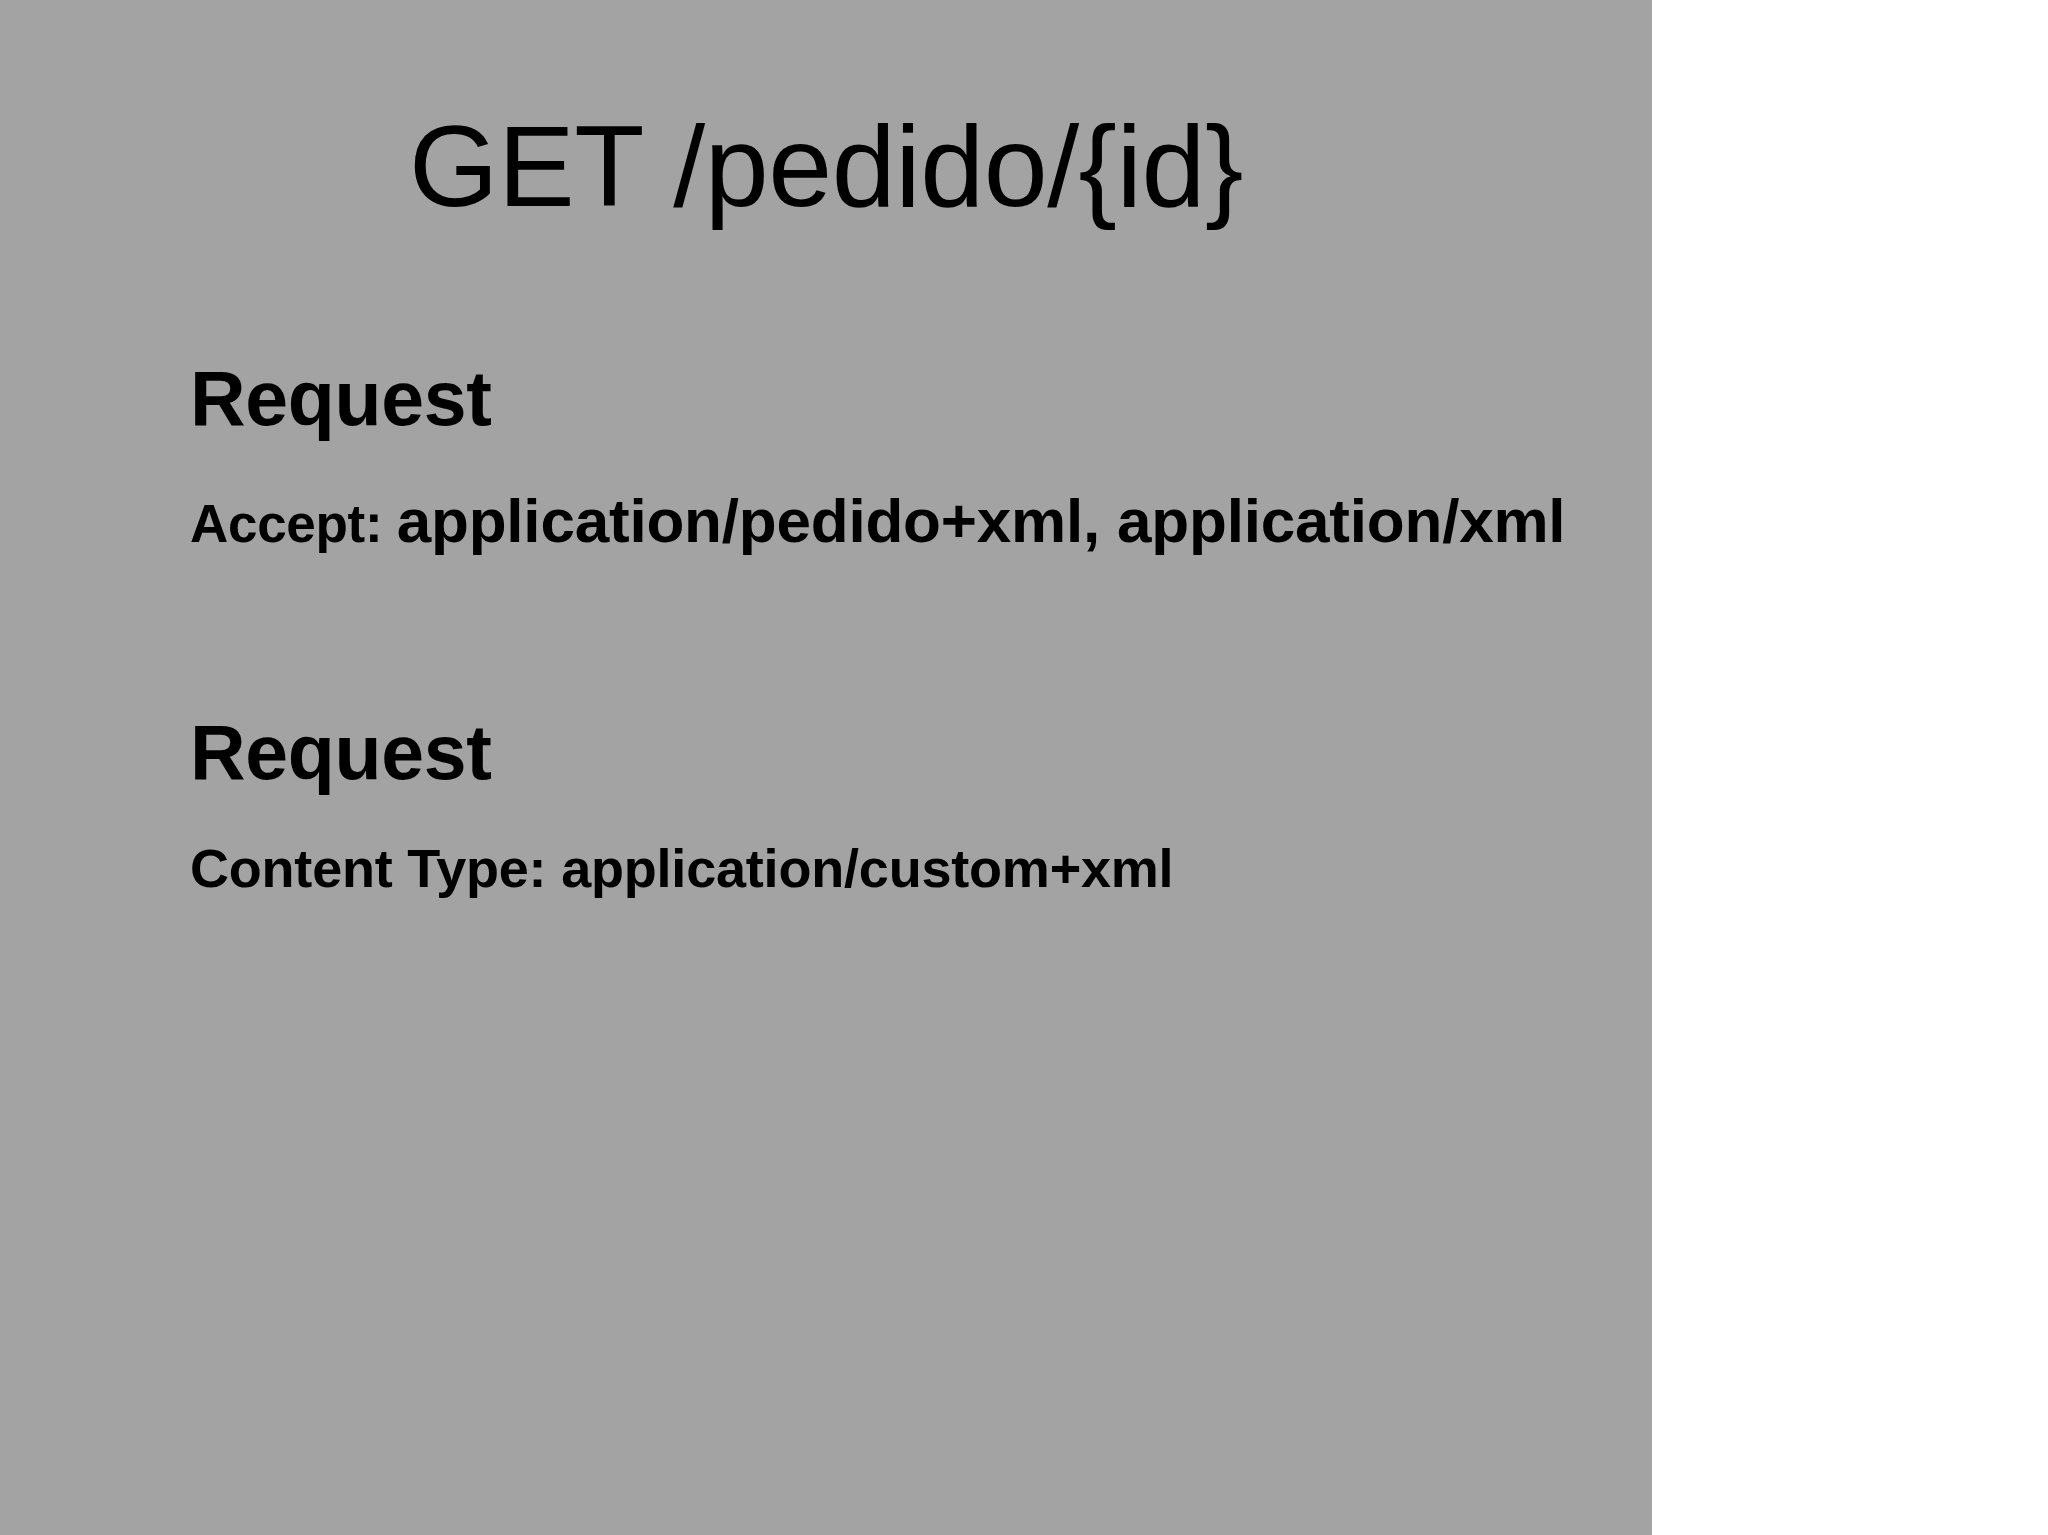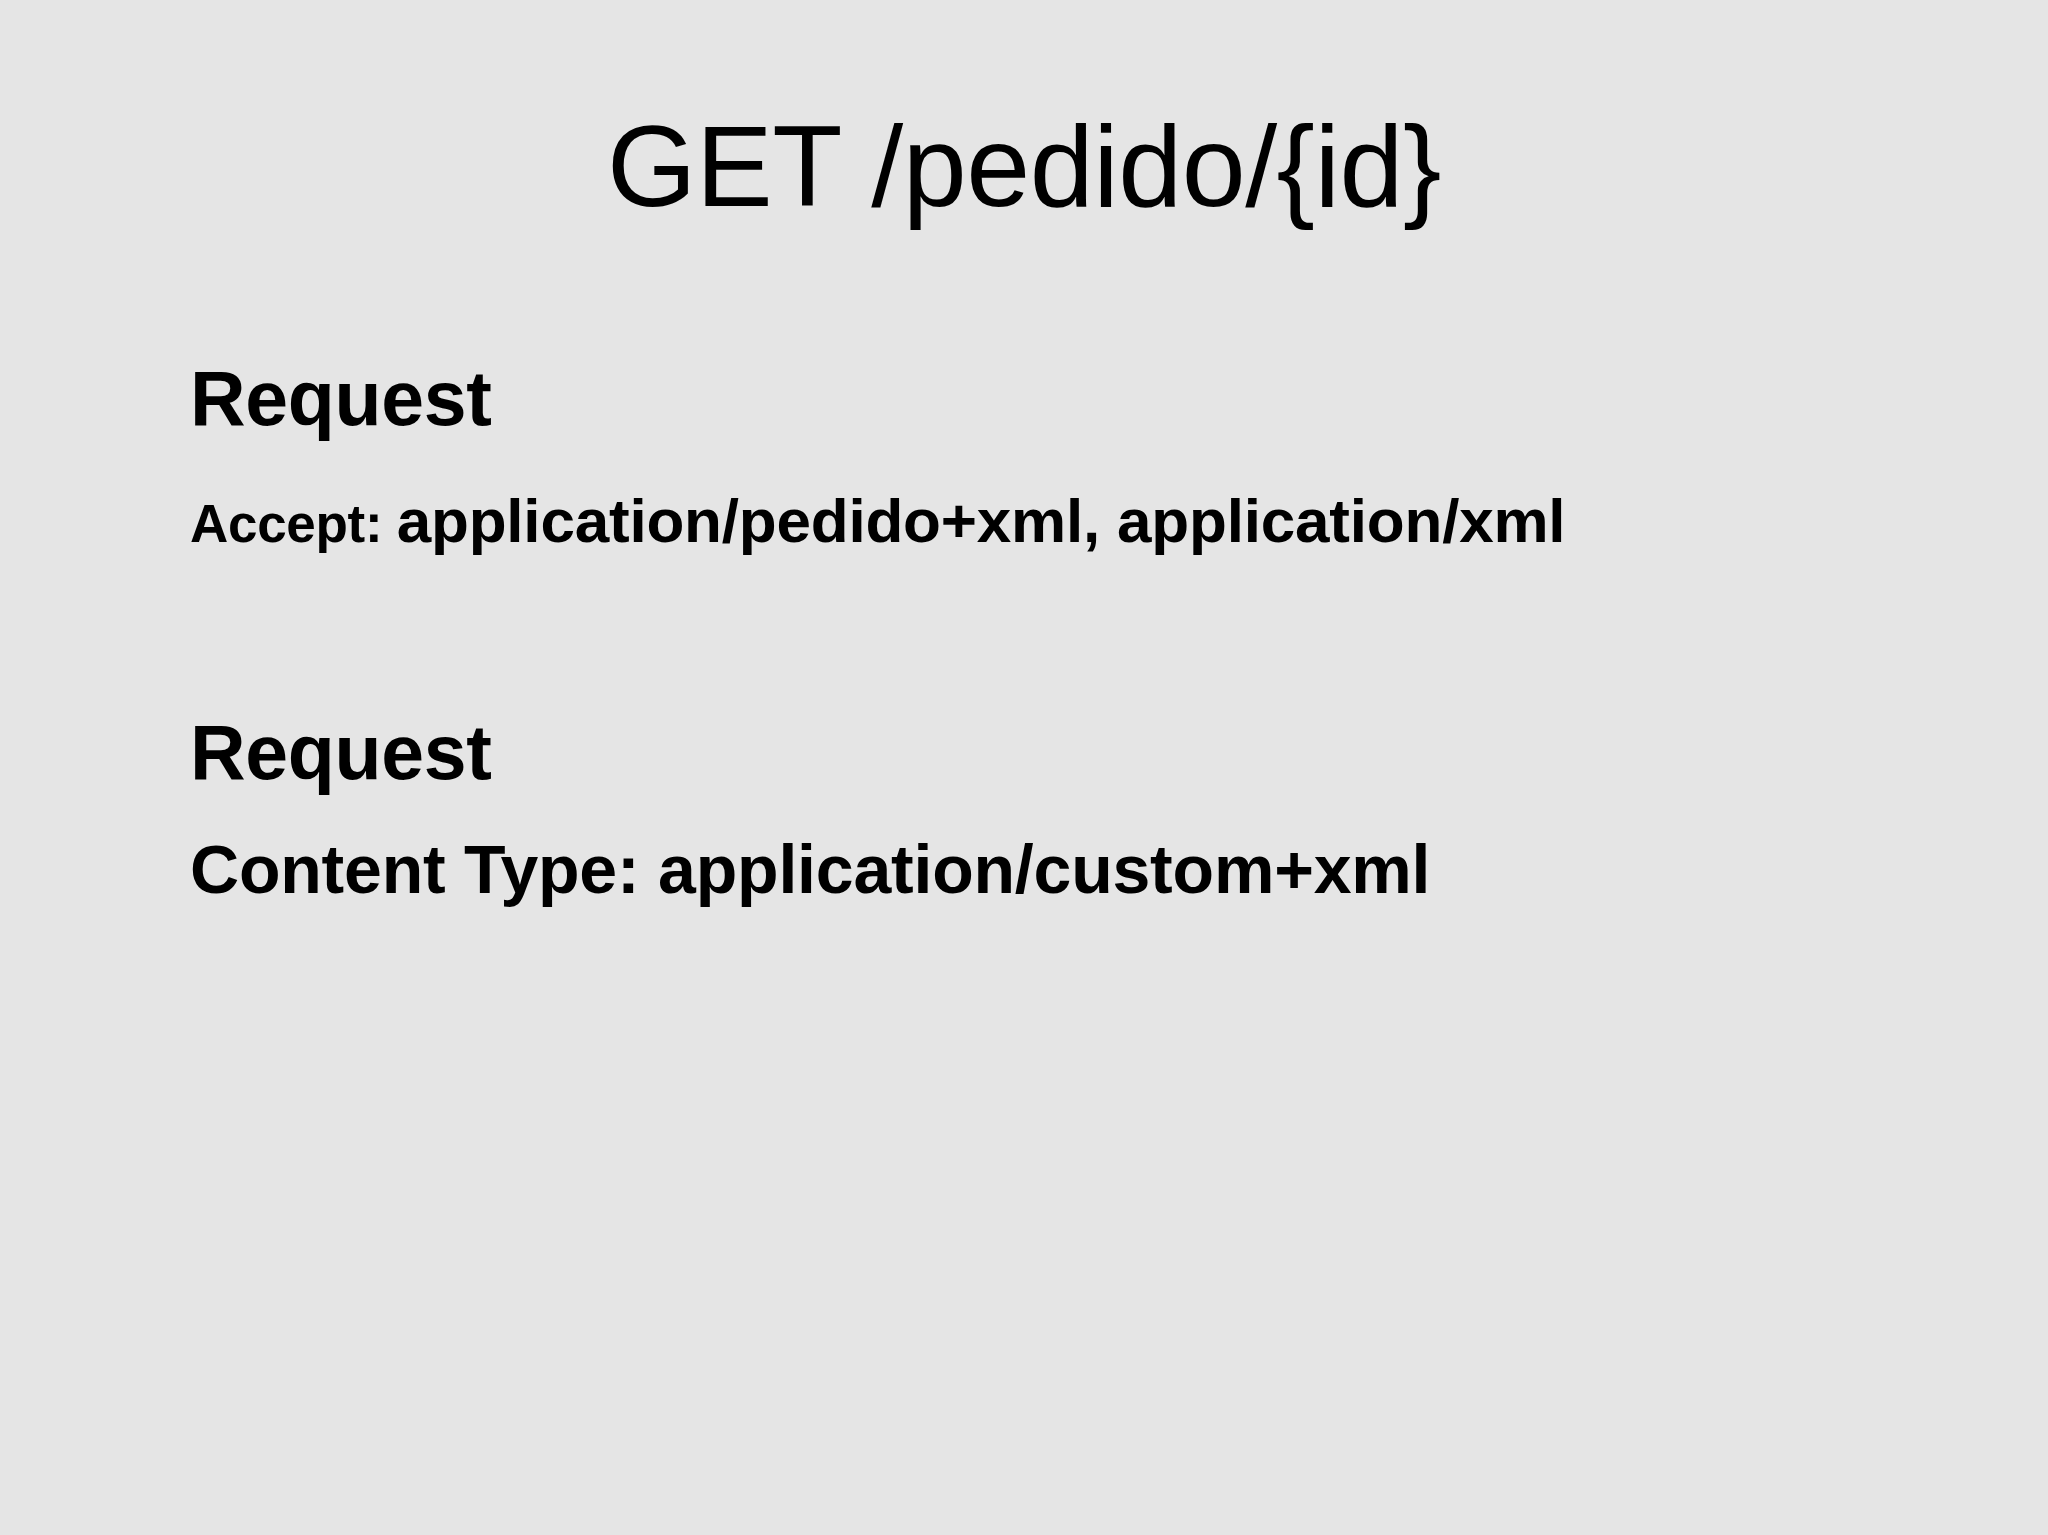--- a/index.html
+++ b/index.html
@@ -2,23 +2,23 @@
 <html><head>
 <meta charset="utf-8">
 <style>
   html, body {
     margin: 0;
     padding: 0;
     background: #ffffff;
   }
   #slide {
     position: relative;
-    width: 2048px;
+    width: 1652px;
     height: 1535px;
-    background: #e5e5e5;
+    background: #a3a3a3;
     overflow: hidden;
     font-family: "Liberation Sans", sans-serif;
     color: #000000;
     -webkit-font-smoothing: antialiased;
   }
 
   
   .slide-title {
     position: absolute;
     left: 0;
@@ -46,23 +46,24 @@
     color: #000000;
   }
 
   .line-heading {
     font-size: 77px;
     line-height: 1.0;
     letter-spacing: -0.3px;
   }
 
   .line-detail {
-    font-size: 68px;
+    font-size: 54px;
     line-height: 1.0;
     letter-spacing: -0.2px;
+    margin-top: 6px;
   }
 
   
   .line-mixed {
     white-space: nowrap;
     line-height: 1.0;
   }
   .label-large {
     font-size: 53px;
     letter-spacing: -0.3px;

